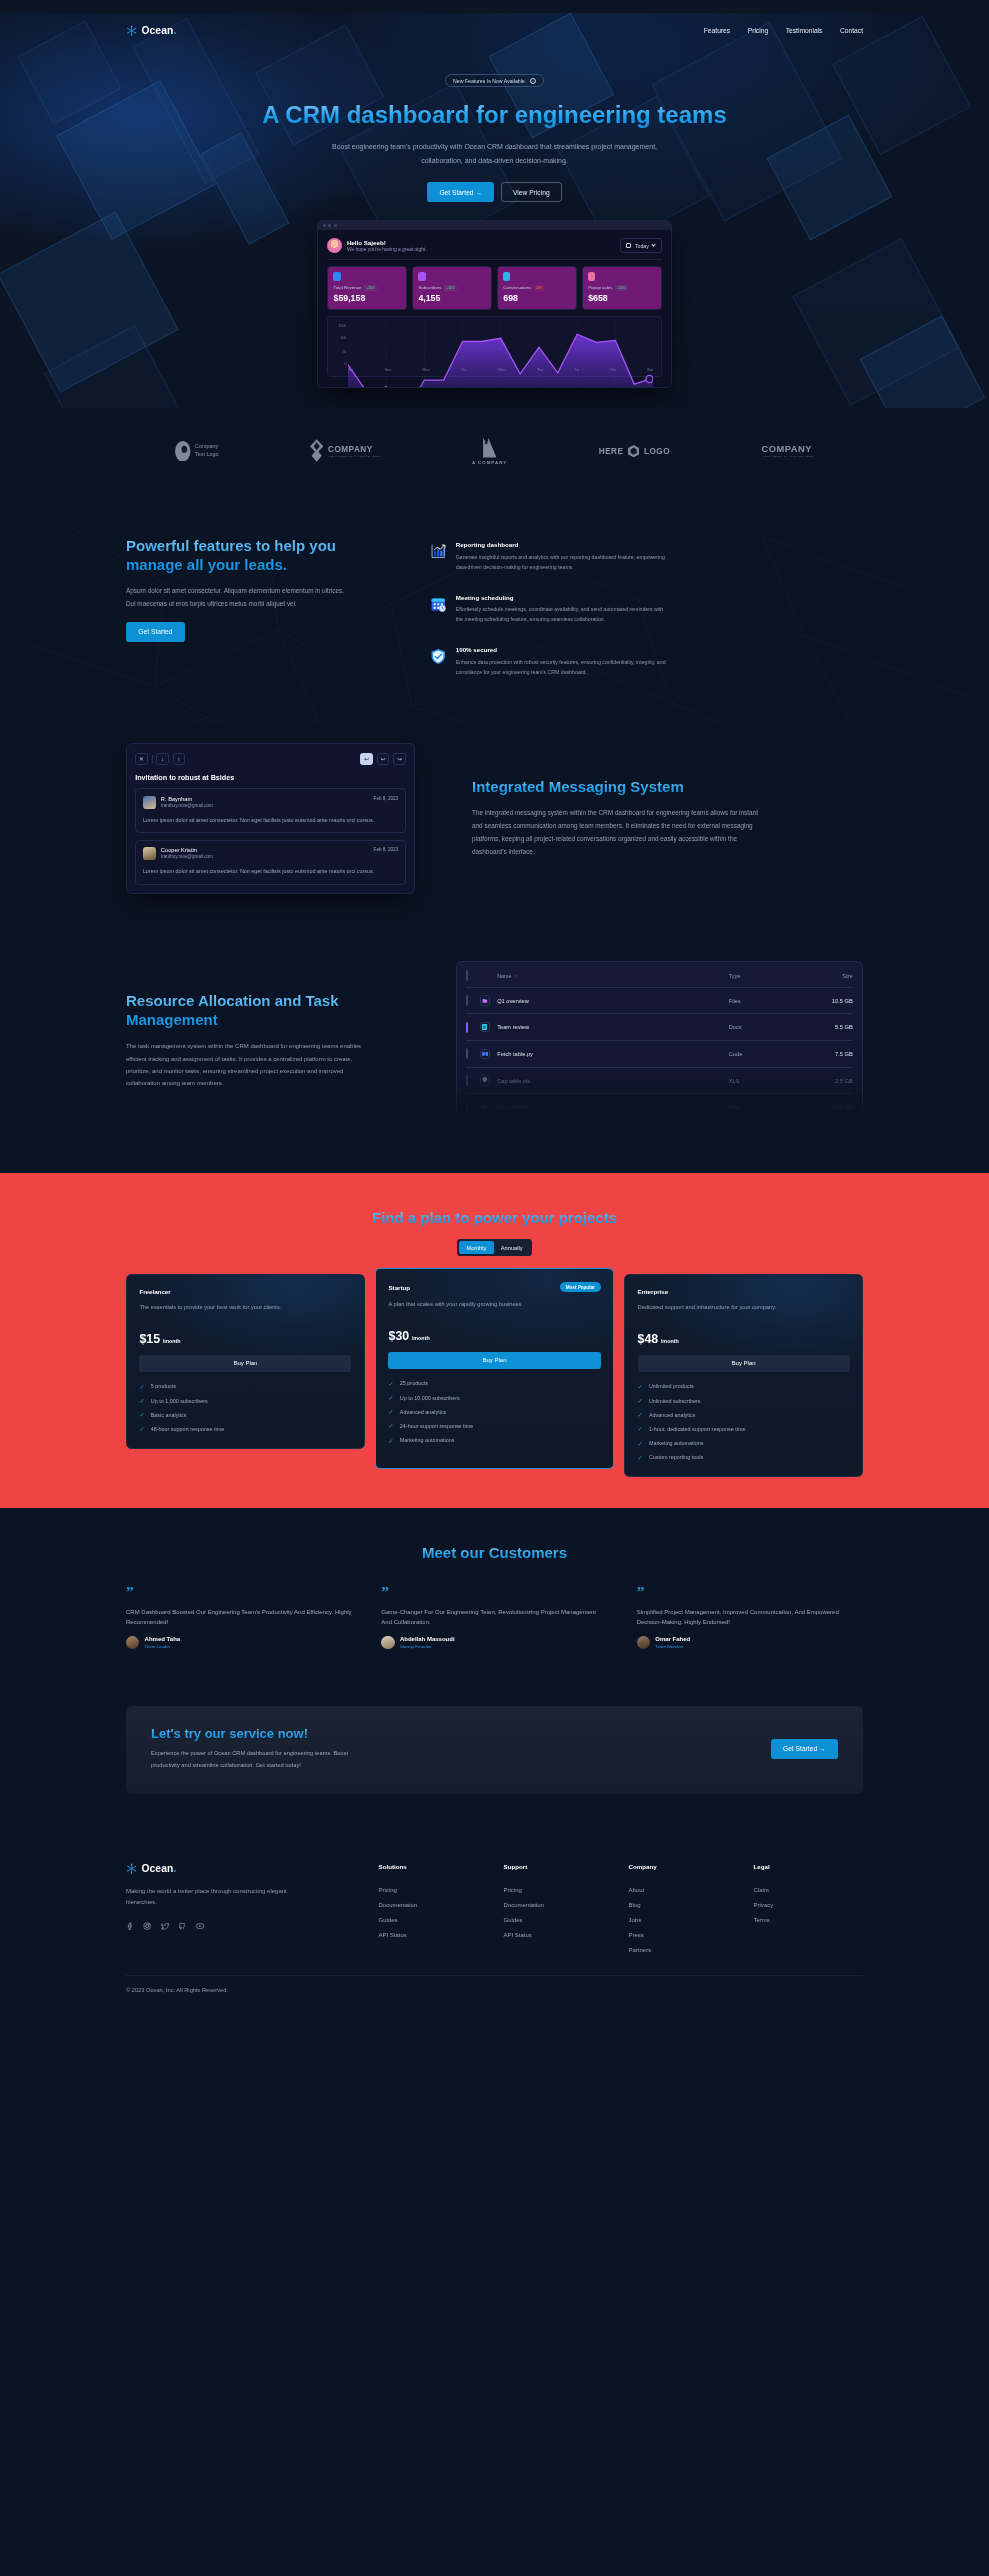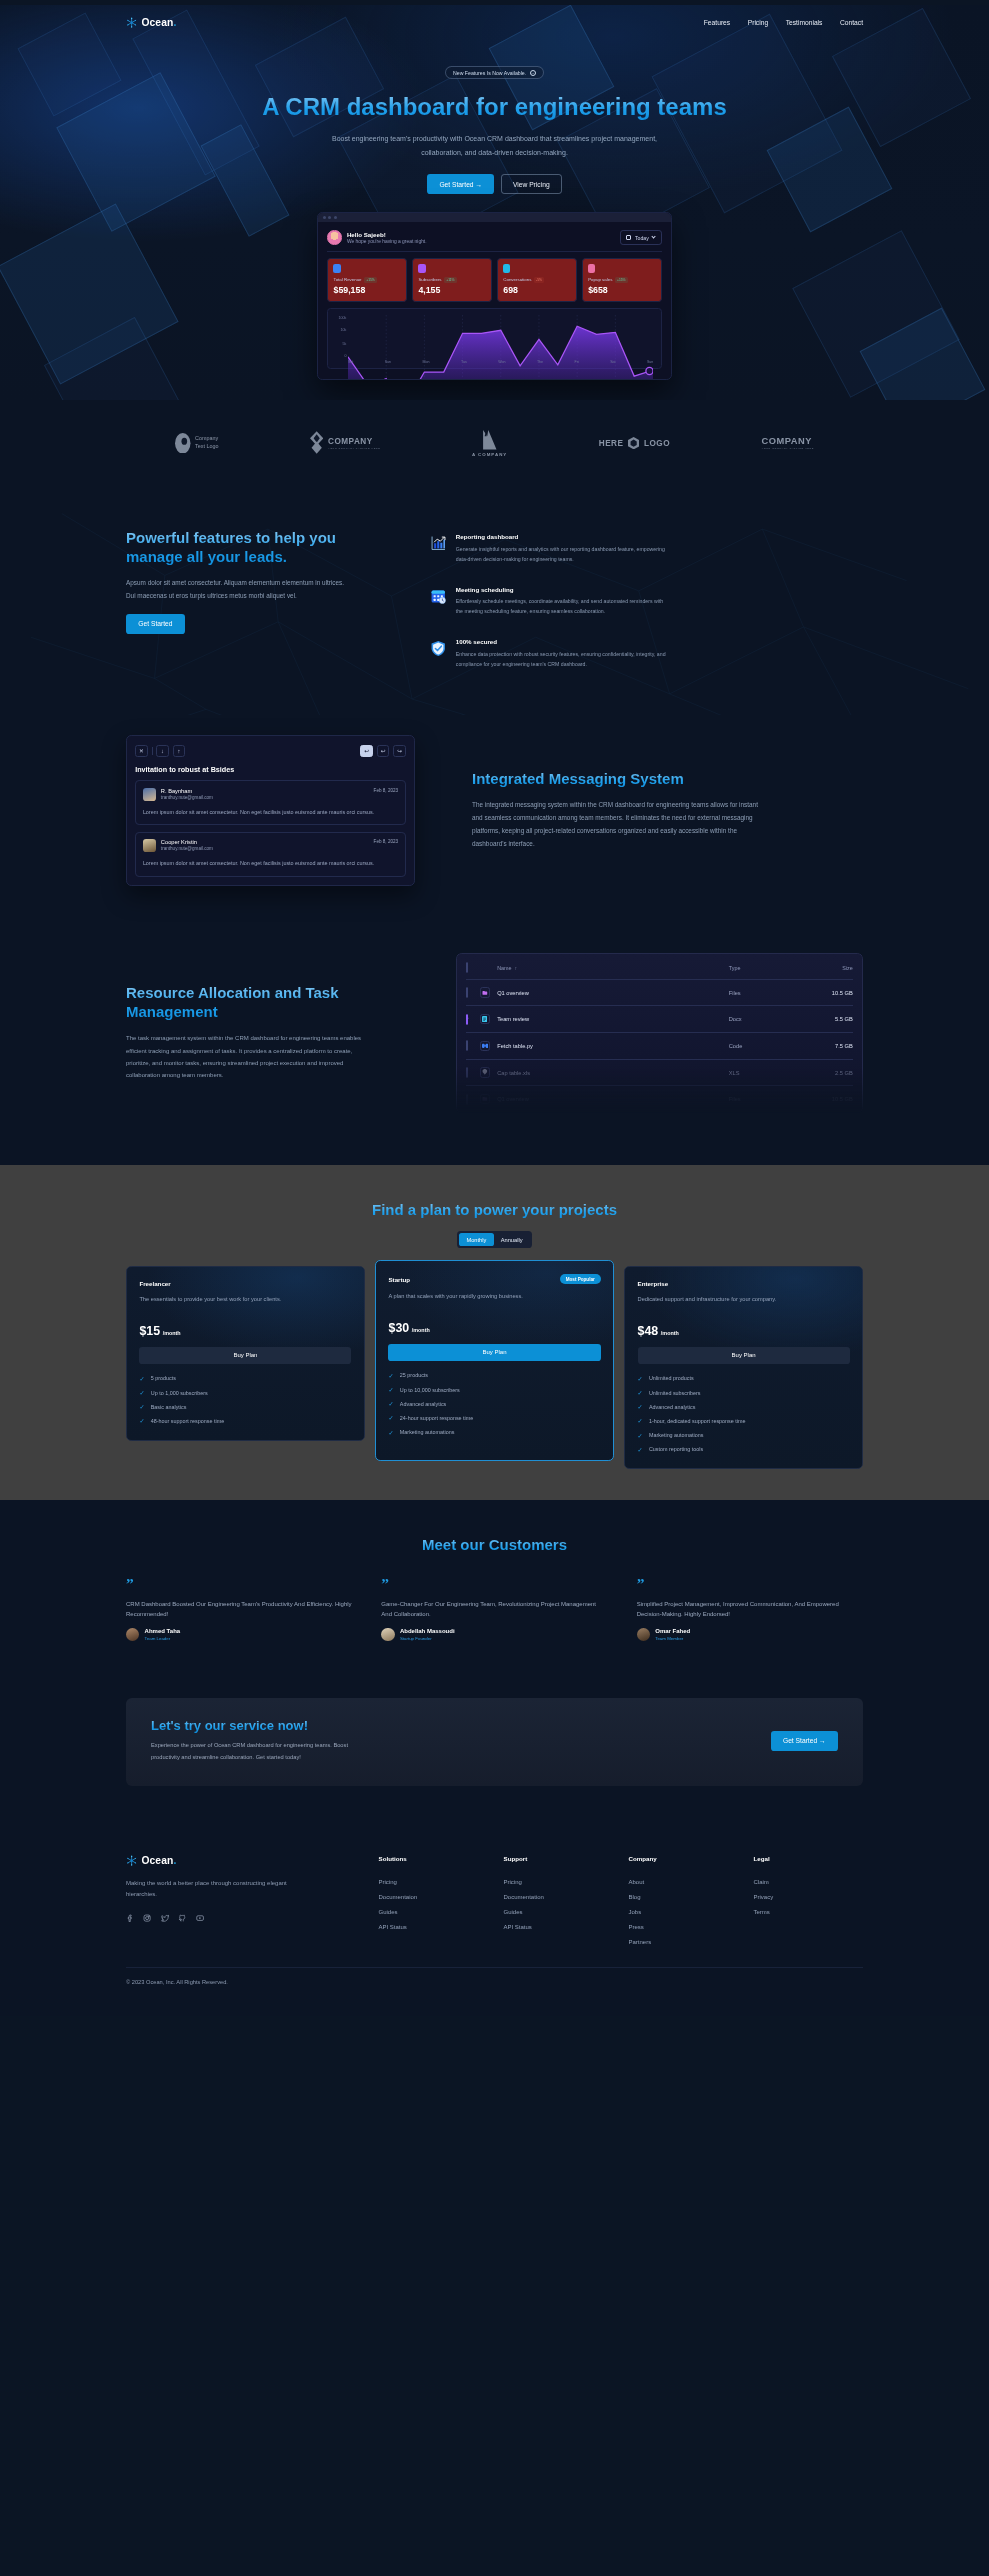--- a/index.html
+++ b/index.html
@@ -3,21 +3,21 @@
 <meta charset="utf-8">
 <style>
   * { margin:0; padding:0; box-sizing:border-box; }
   html,body { background:#0b1524; }
   body {
     width:989px; min-height:2786px;
     font-family:"Liberation Sans", sans-serif;
     color:#e6edf7; overflow-x:hidden;
     background:#0b1524;
   }
-  .wrap { width:989px; margin:5px auto; position:relative; }
+  .wrap { width:989px; margin:13px auto; position:relative; }
   .container { width:737px; margin:0 auto; position:relative; }
 
   
   .header {
     position:absolute; top:0; left:0; right:0; height:36px; z-index:40;
     display:flex; align-items:center;
   }
   .header .container { display:flex; align-items:center; justify-content:space-between; }
   .brand { display:flex; align-items:center; gap:4.1px; }
   .brand-mark { width:11.3px; height:11.3px; position:relative; flex:0 0 auto; }
@@ -94,21 +94,21 @@
   .dash-hello { font-size:6.2px; font-weight:bold; color:#fff; }
   .dash-hint { font-size:4.9px; color:#8f98bb; margin-top:1px; }
   .dash-today {
     display:flex;align-items:center;gap:3.6px;font-size:5.2px;color:#cfd6ee;
     border:0.5px solid #2a3158;border-radius:3.1px;padding:3.1px 5.2px;
   }
   .cal { width:5.2px;height:5.2px;border:0.7px solid #cfd6ee;border-radius:1px; display:inline-block; }
   .chev { width:3.1px;height:3.1px;border-right:0.7px solid #cfd6ee;border-bottom:0.7px solid #cfd6ee;transform:rotate(45deg);margin-bottom:1.5px; }
   .dash-div { height:0.5px;background:#1d2343;margin:6.7px 0 6.2px; }
   .kpis { display:grid; grid-template-columns:repeat(4,1fr); gap:5.2px; }
-  .kpi { background:#7f1d1d; border:0.5px solid #1d2345; border-radius:3.6px; padding:5.2px 5.2px 6.2px; }
+  .kpi { background:#701a75; border:0.5px solid #1d2345; border-radius:3.6px; padding:5.2px 5.2px 6.2px; }
   .kpi-ico { width:7.2px;height:8.2px;border-radius:2.1px;margin-bottom:4.1px; }
   .kpi-row { display:flex;align-items:center;gap:2.6px; }
   .kpi-label { font-size:4.4px; color:#c4cbe4; }
   .kpi-delta { font-size:3.3px; padding:1px 2.1px; border-radius:1.5px; }
   .kpi-delta.up { color:#5fd6a8; background:rgba(52,160,120,.16); }
   .kpi-delta.down { color:#f07b6a; background:rgba(190,70,55,.18); }
   .kpi-val { font-size:8.8px; font-weight:bold; color:#fff; margin-top:2.1px; }
   .chart-card { margin-top:6.2px; background:#10132b; border:0.5px solid #1d2345; border-radius:3.6px; padding:6.2px 5.2px 4.1px; }
   .chart-area { position:relative; height:49px; }
   .chart-y { position:absolute; left:0; top:0; bottom:7.2px; width:14.4px; }
@@ -187,21 +187,21 @@
   .cbx.on { border-color:#8b5cf6; position:relative; }
   .cbx.on:after { content:"✓"; position:absolute; inset:0; font-size:5.2px; color:#8b5cf6; display:flex; align-items:center; justify-content:center; }
   .ft-th { font-size:5.4px; color:#8d96b8; }
   .ft-th.r, .ft-td.r { text-align:right; }
   .ft-td { font-size:5.7px; color:#dfe5f5; }
   .ft-td.mut { color:#9aa3c0; }
   .fico { width:10.3px;height:10.3px;border-radius:2.6px;border:0.5px solid #2b3259;display:flex;align-items:center;justify-content:center; }
   .sortup { font-size:4.6px; color:#8d96b8; margin-left:3.1px; }
 
   
-  .pricing { padding:36px 0 31px; background:#404040; }
+  .pricing { padding:36px 0 31px; background:#ef4444; }
   .pricing h2 { text-align:center; }
   .toggle {
     margin:11.3px auto 0; width:fit-content; display:flex; gap:0;
     background:#182034; border-radius:3.6px; padding:2.1px;
   }
   .toggle button {
     font-family:inherit; font-size:5.7px; border:none; cursor:pointer;
     padding:3.6px 7.2px; border-radius:2.6px; background:transparent; color:#e3eaf6;
   }
   .toggle button.on { background:#0c90d6; color:#fff; }

